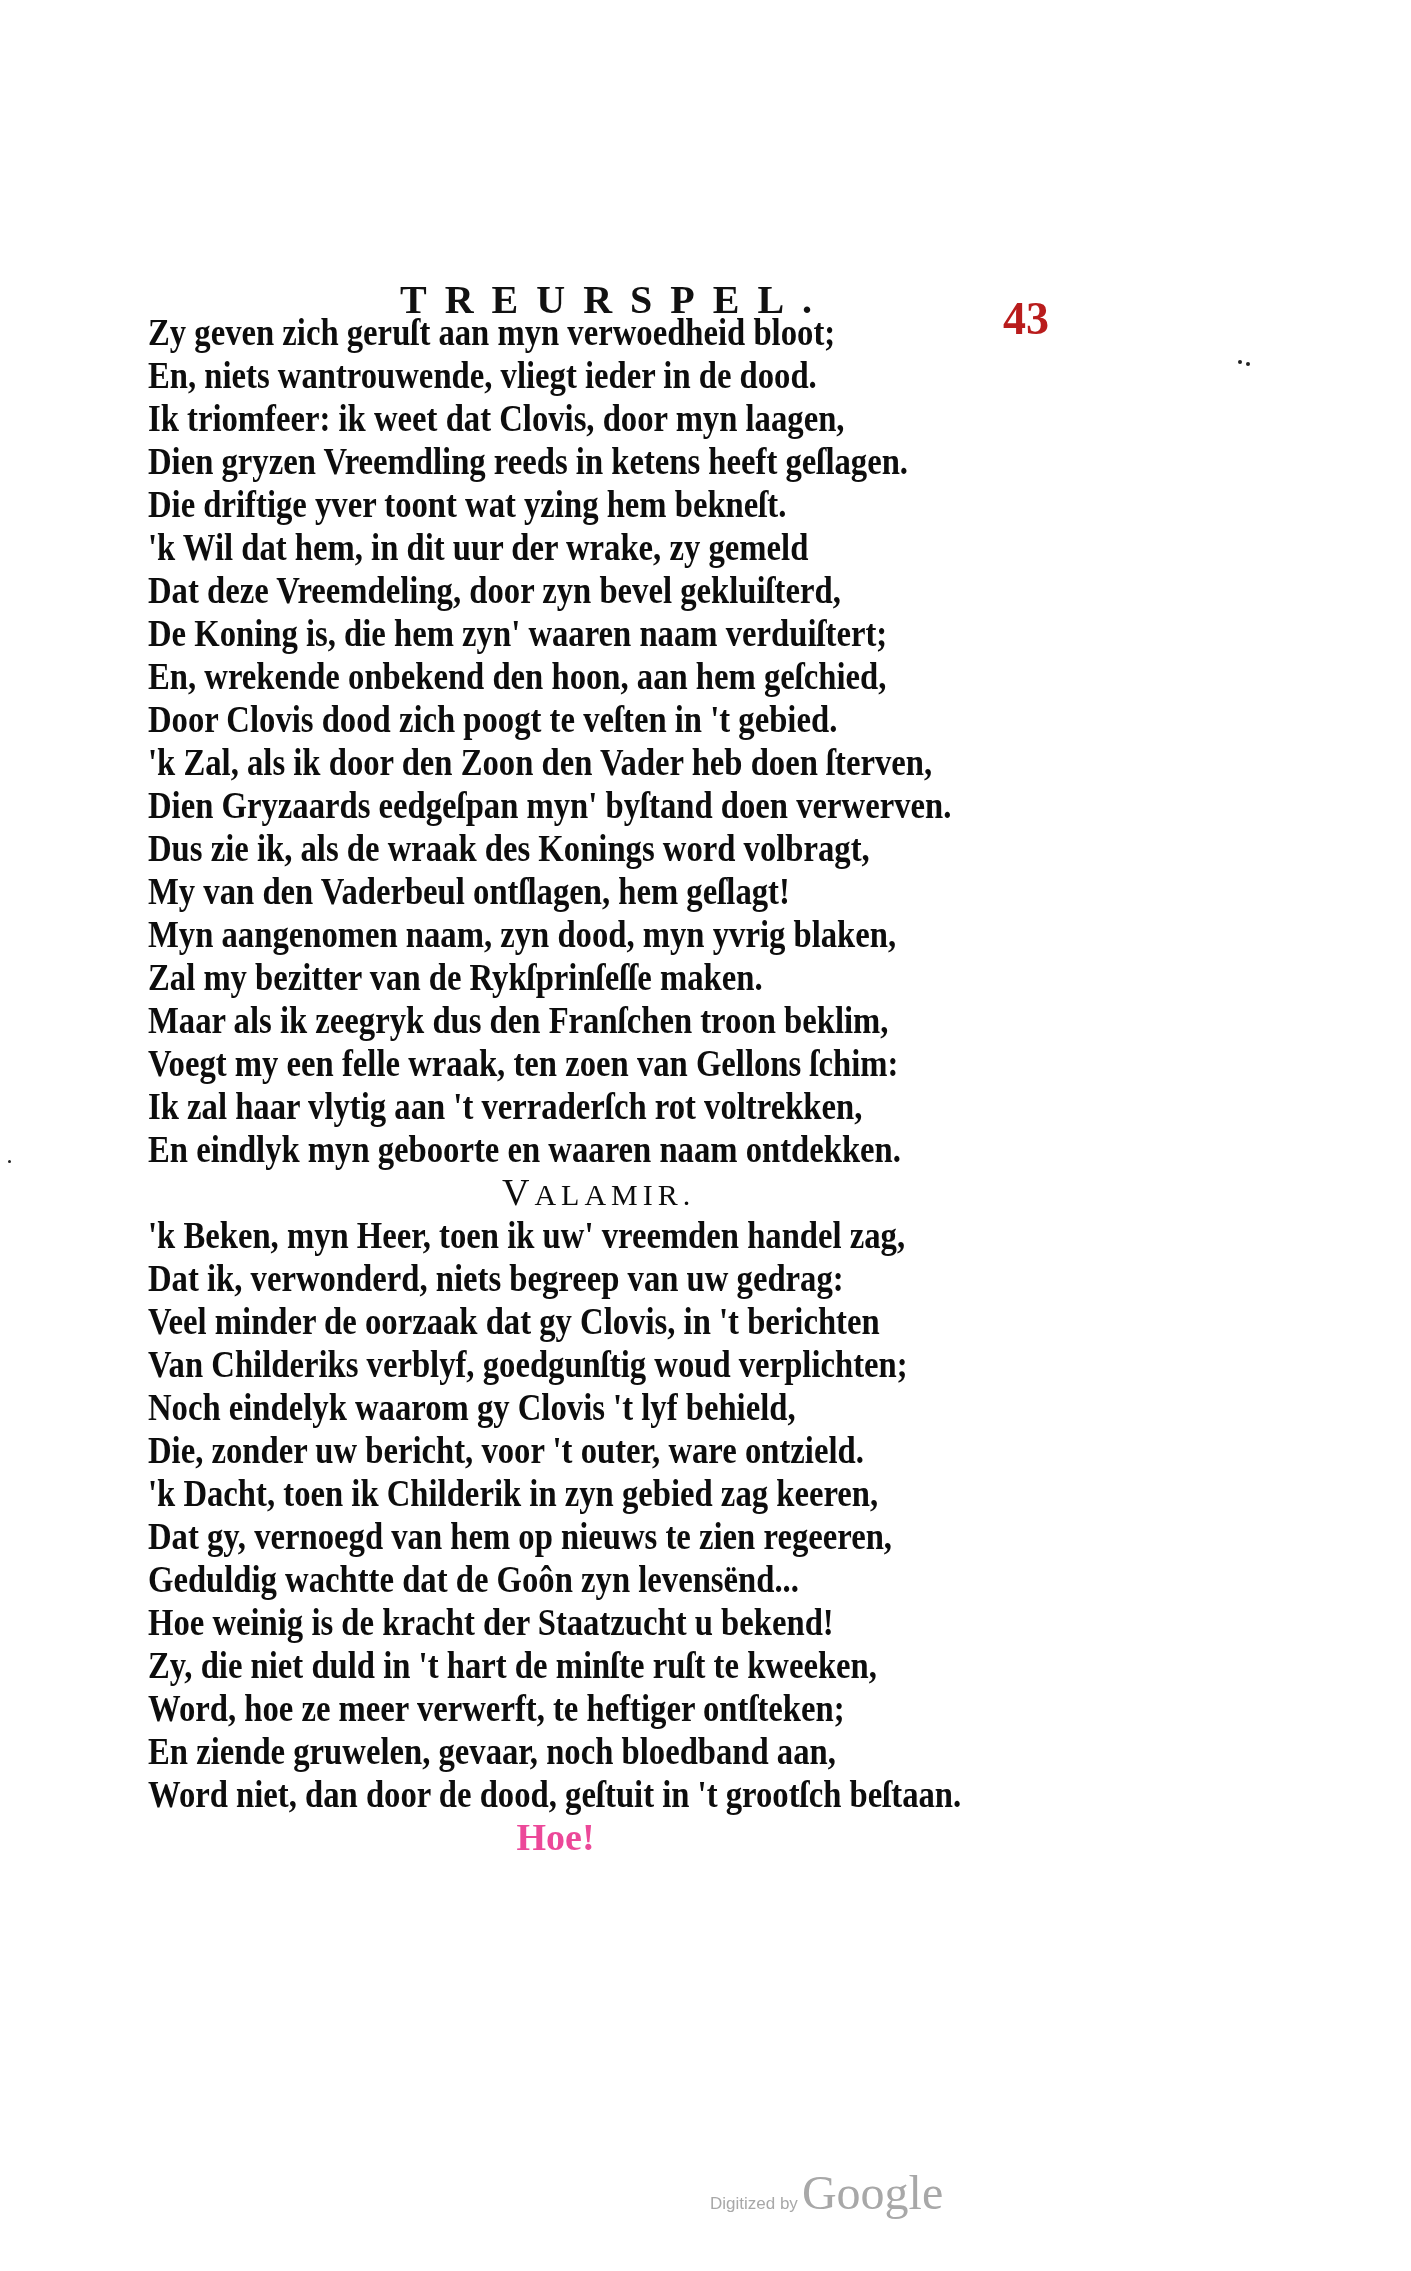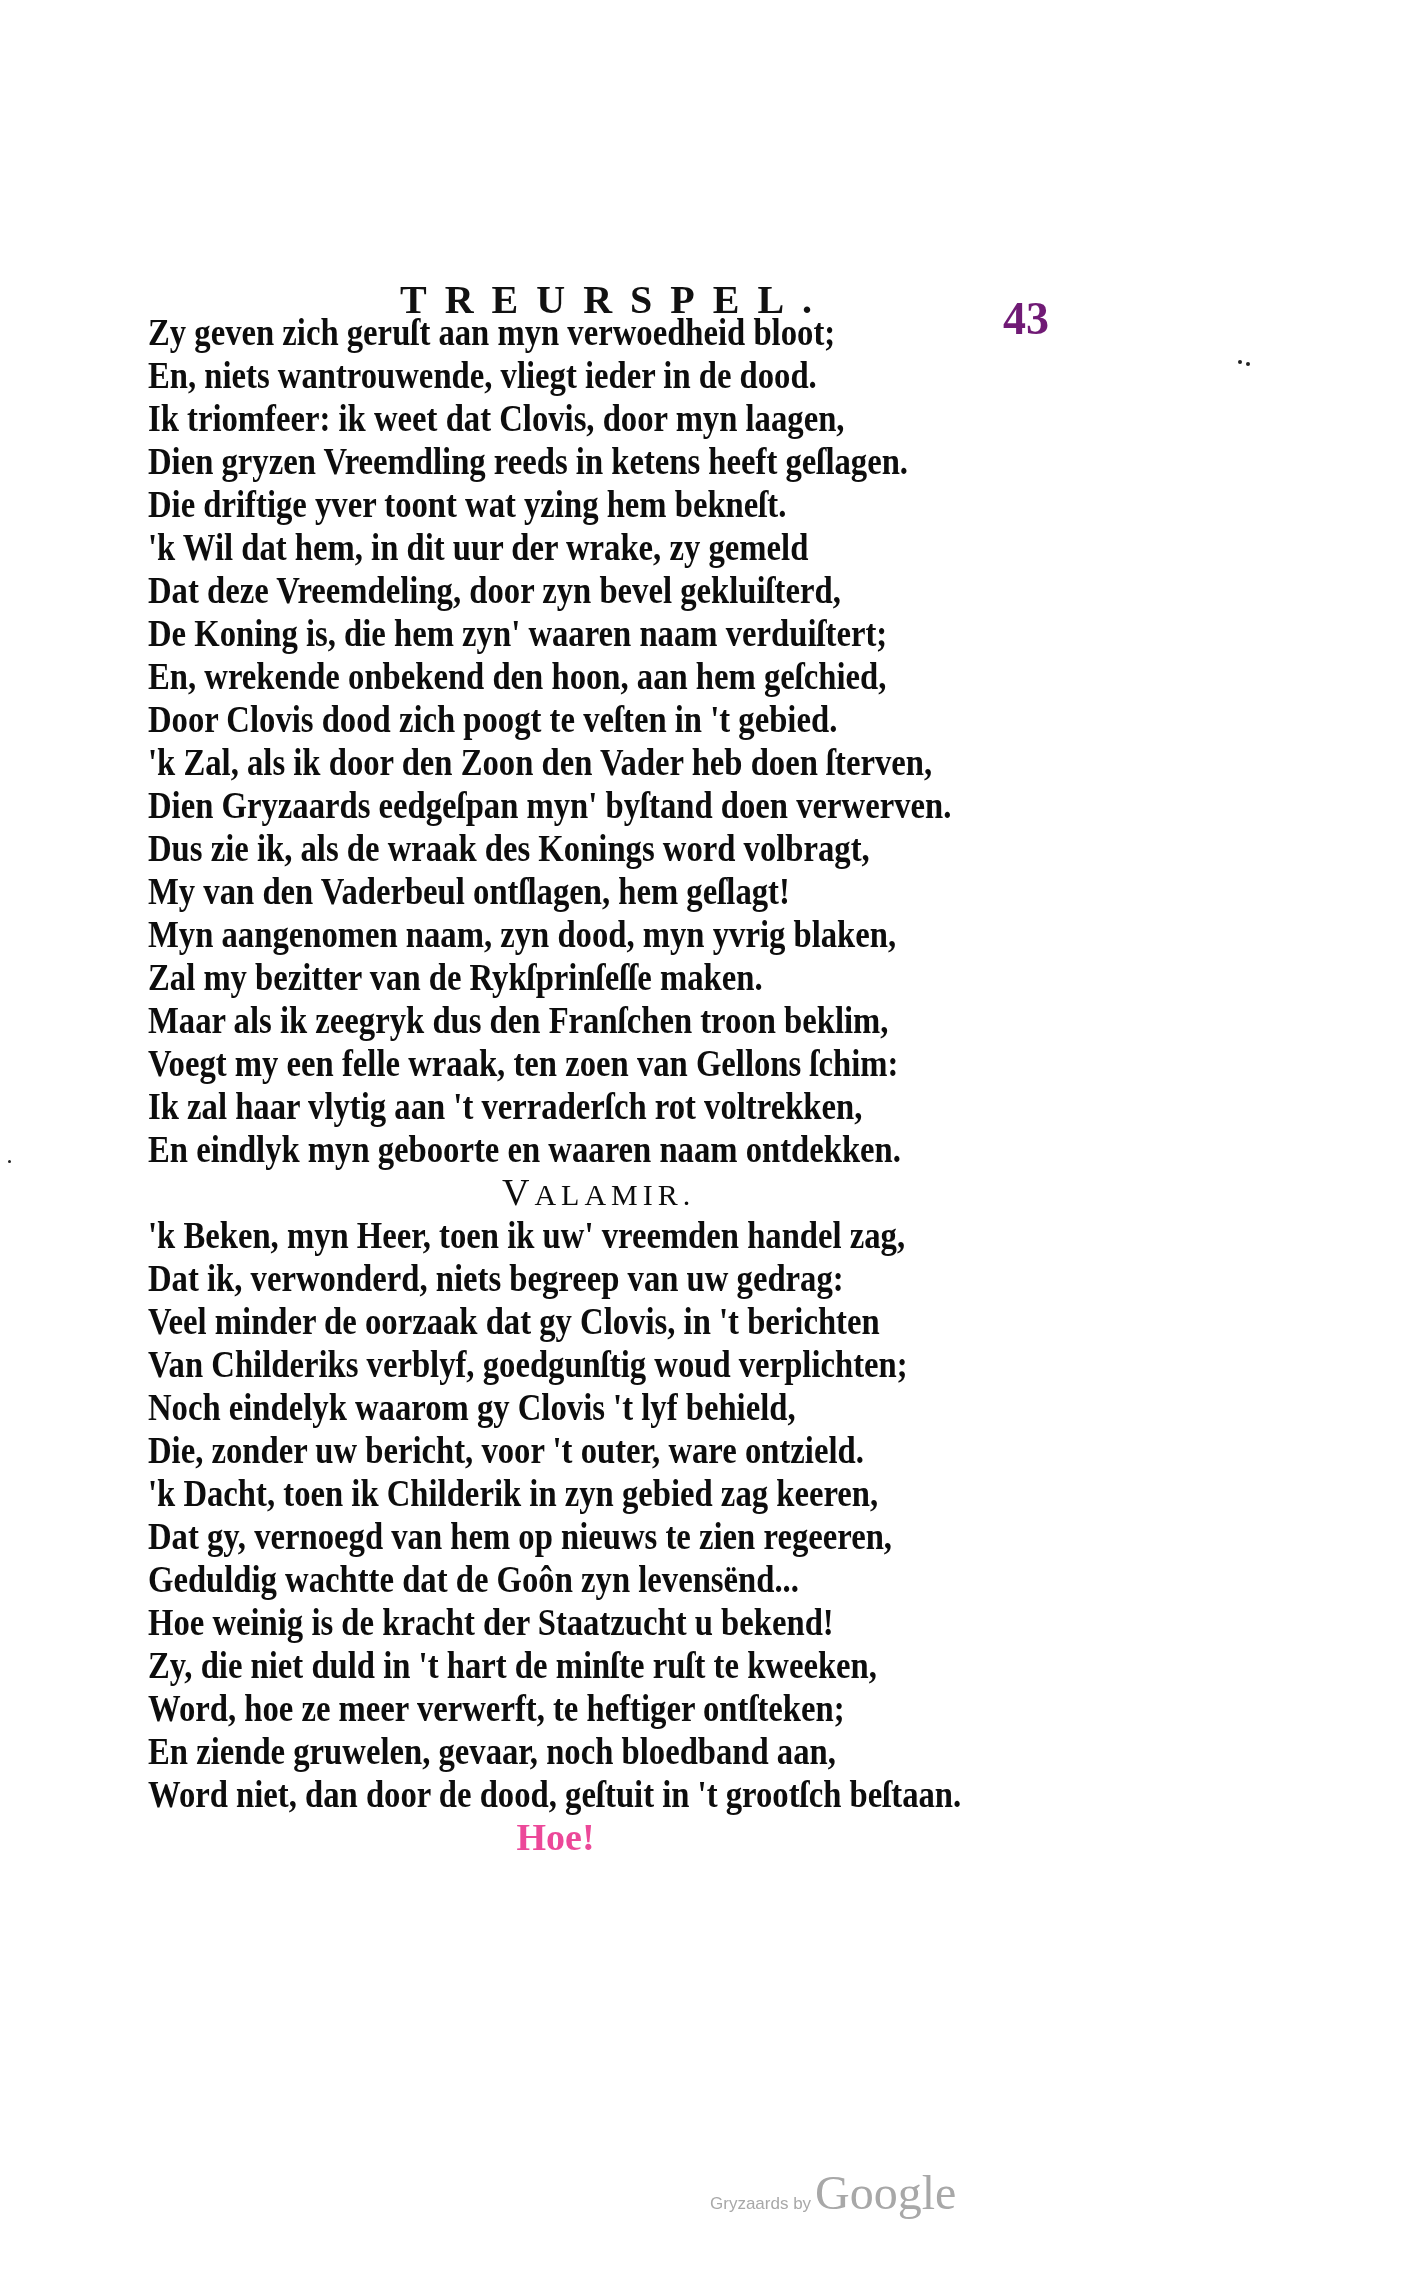--- a/index.html
+++ b/index.html
@@ -6,21 +6,21 @@
   body { width: 1411px; height: 2271px; position: relative; overflow: hidden; }
   .page { position: absolute; left: 0; top: 0; width: 1294px; height: 2271px; background: #fff; }
   .running-head {
     position: absolute; left: 400px; top: 276px;
     font-family: "Liberation Serif", "DejaVu Serif", serif;
     font-weight: bold; font-size: 40px; letter-spacing: 18px; color: #111;
   }
   .page-number {
     position: absolute; left: 1003px; top: 292px;
     font-family: "Liberation Serif", "DejaVu Serif", serif;
-    font-weight: bold; font-size: 46px; color: #701a75;
+    font-weight: bold; font-size: 46px; color: #b91c1c;
   }
   .text-block {
     position: absolute; left: 148px; top: 311px; width: 1000px;
   }
   .line {
     height: 43px; line-height: 43px; white-space: nowrap;
     font-family: "Liberation Serif", "DejaVu Serif", serif;
     font-size: 38px; font-weight: bold; color: #0d0d0d;
     transform-origin: left center; transform: scaleX(0.86);
   }
@@ -97,15 +97,15 @@
     <div class="line">Word niet, dan door de dood, geſtuit in 't grootſch beſtaan.</div>
 
     <div class="catchword">Hoe!</div>
   </div>
 
   <div class="speck" style="left:1238px;top:360px;"></div>
   <div class="speck" style="left:1246px;top:362px;"></div>
   <div class="speck" style="left:8px;top:1160px;width:3px;height:3px;"></div>
 
   <div class="watermark">
-    <span class="small">Gryzaards by</span><span class="brand">Google</span>
+    <span class="small">Digitized by</span><span class="brand">Google</span>
   </div>
 </div>
 
 </body></html>

